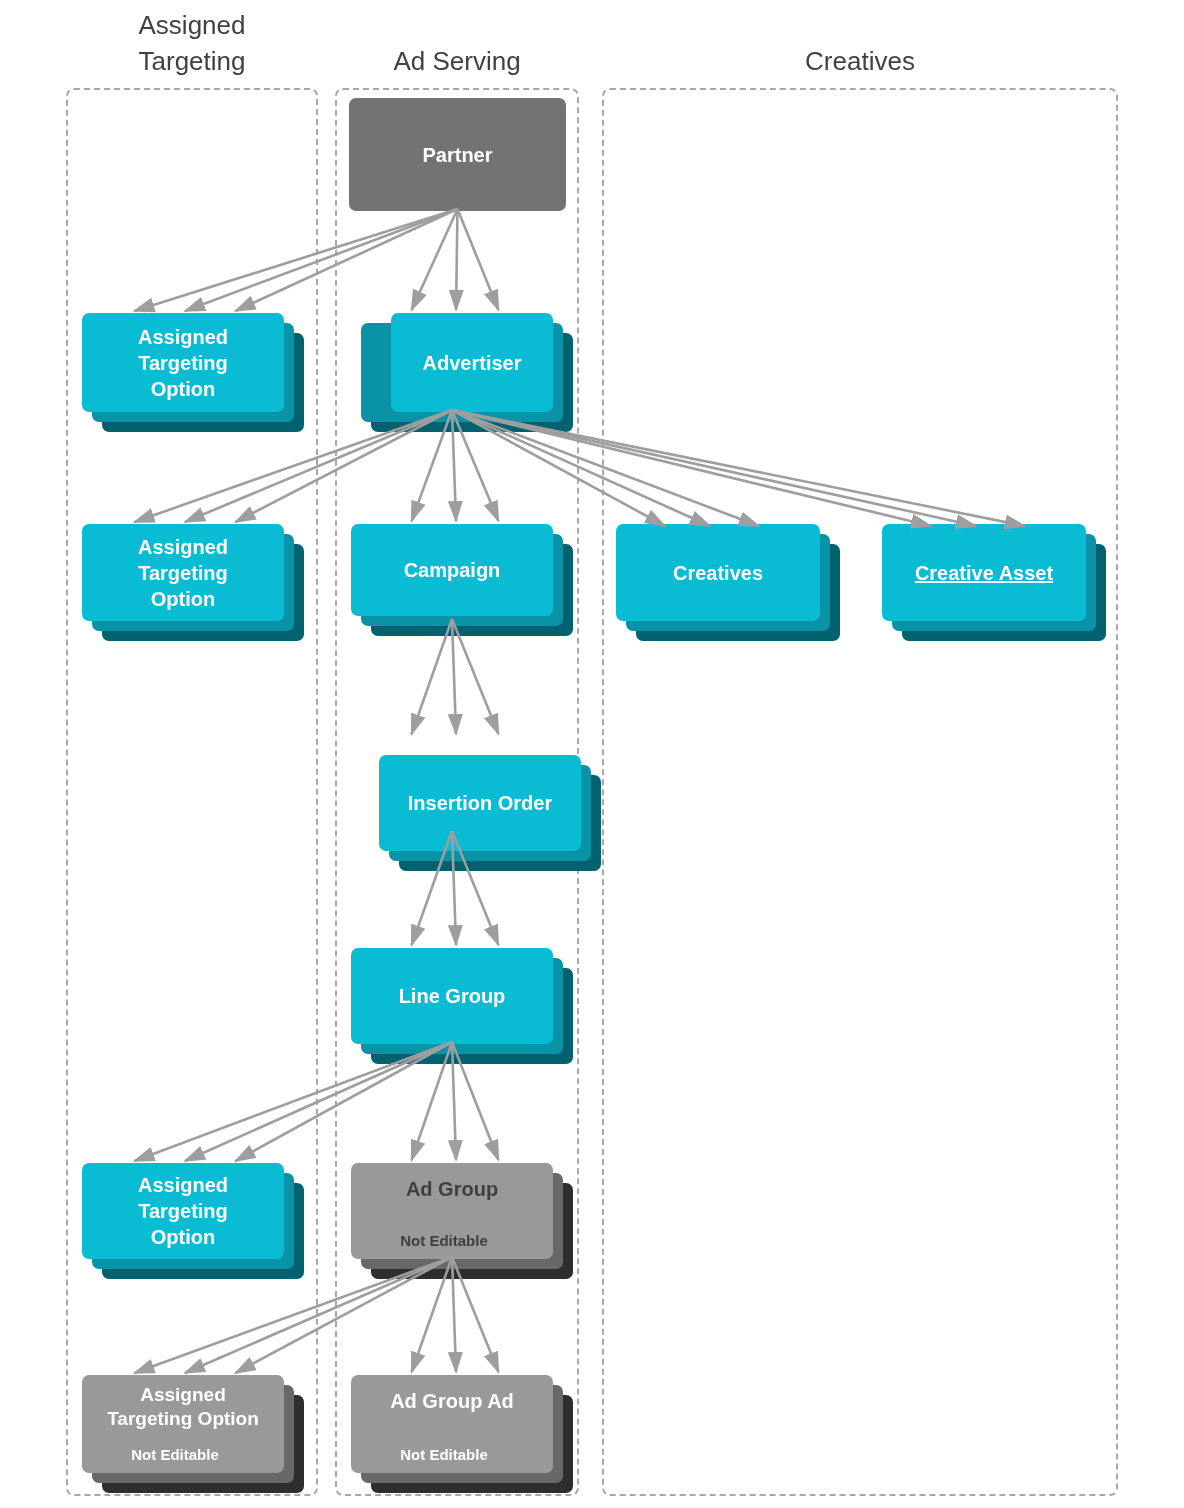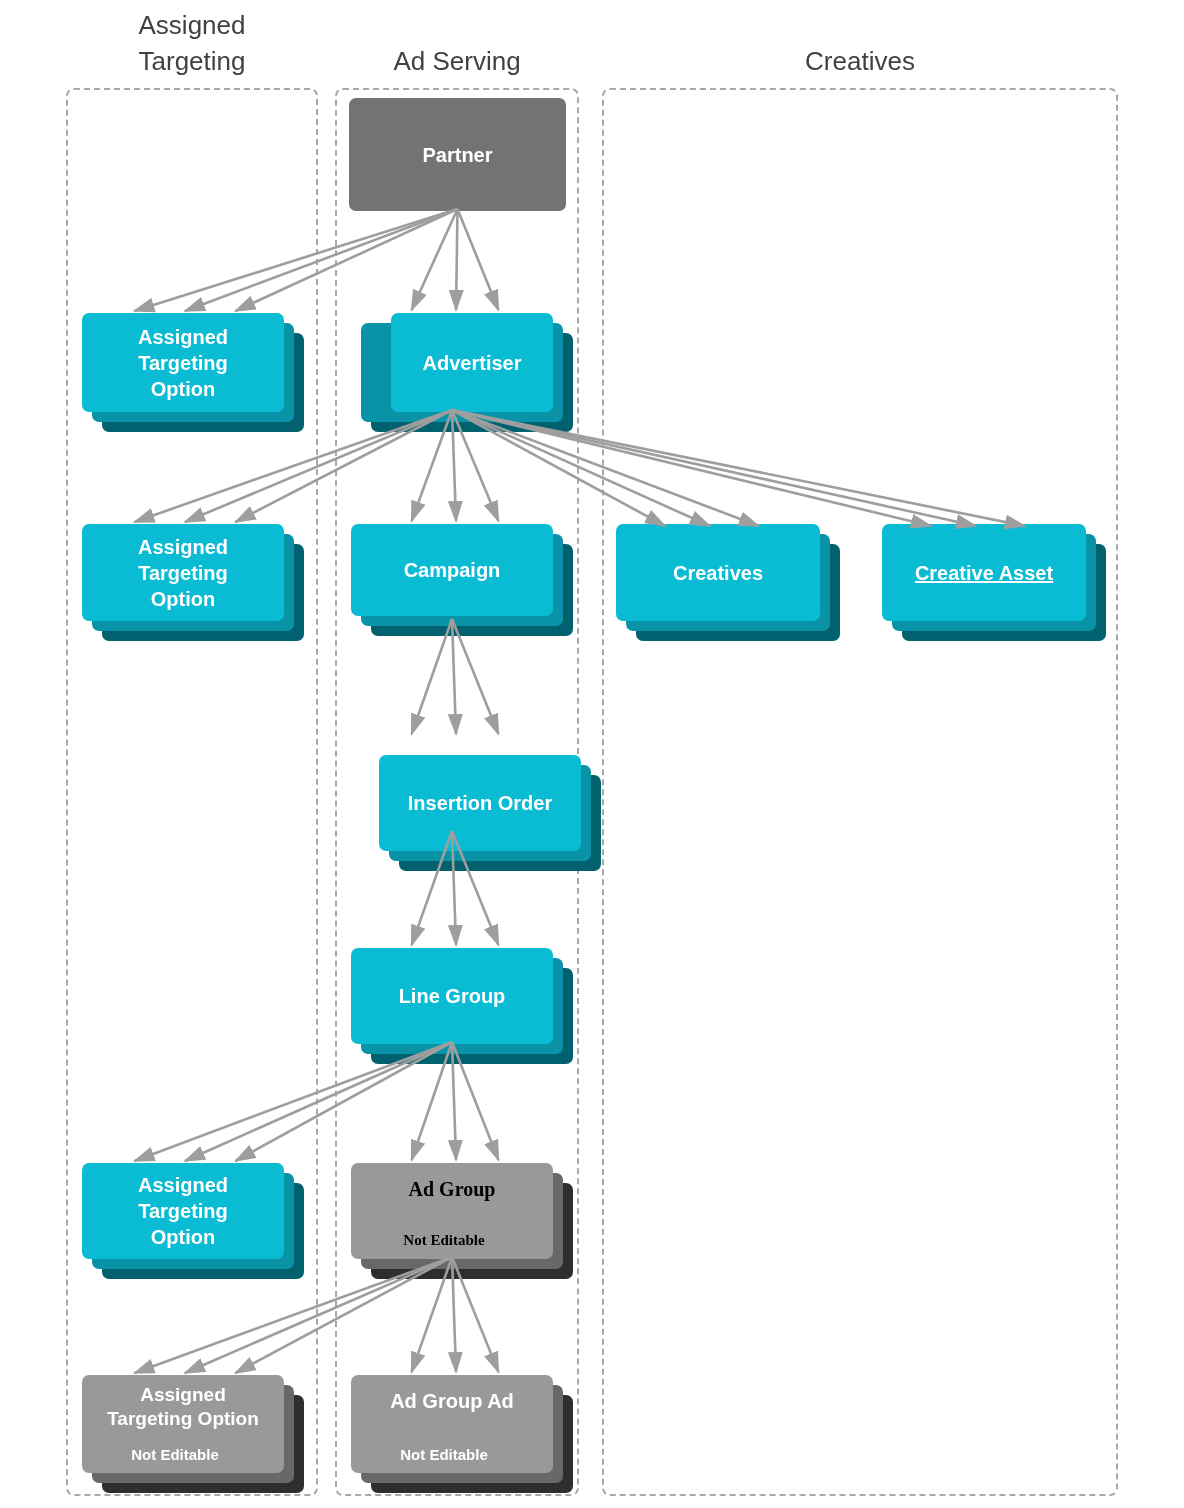--- a/index.html
+++ b/index.html
@@ -160,21 +160,21 @@
           <div class="node-label">
             <div>Assigned</div>
             <div>Targeting</div>
             <div>Option</div>
           </div>
         </div>
       </div>
       <div class="node-wrap" style="left: 351px; top: 1163px; width: 202px; height: 96px;">
         <div class="layer back" style="background: rgb(46, 46, 46);"></div>
         <div class="layer mid" style="background: rgb(104, 104, 104);"></div>
-        <div class="node-main has-sub" style="background: rgb(153, 153, 153); color: #000000; font-family: Liberation Serif, serif;">
+        <div class="node-main has-sub" style="background: rgb(153, 153, 153); color: #404040;">
           <div class="node-label">
             <div>Ad Group</div>
           </div>
           <div class="node-sub">Not Editable</div>
         </div>
       </div>
       <div class="node-wrap" style="left: 82px; top: 1375px; width: 202px; height: 98px;">
         <div class="layer back" style="background: rgb(46, 46, 46);"></div>
         <div class="layer mid" style="background: rgb(104, 104, 104);"></div>
         <div class="node-main has-sub" style="background: rgb(153, 153, 153); color: rgb(255, 255, 255);">

